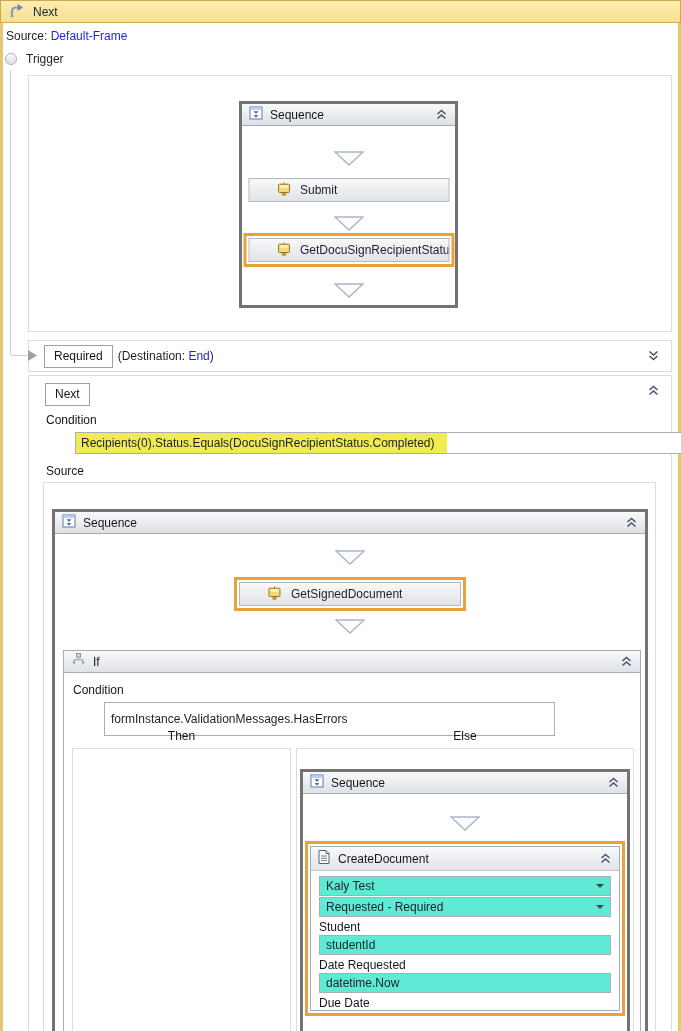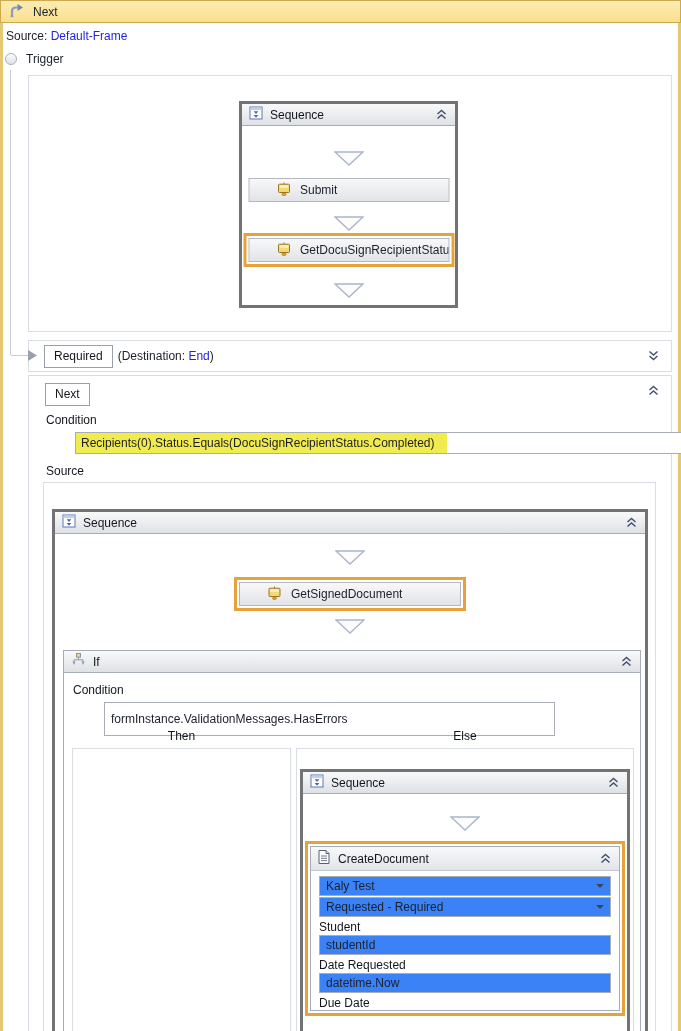--- a/index.html
+++ b/index.html
@@ -87,21 +87,21 @@
 
   #seq3 { left:3px; top:20px; width:330px; height:360px; }
 
   #cd-wrap { position:absolute; left:2px; top:47px; right:2px; }
   .cd { border:1px solid #a6acb8; background:#fff; }
   .cd-header { height:24px; display:flex; align-items:center; gap:8px; padding:0 7px;
     background:linear-gradient(#f9f9fa,#e2e4e8); border-bottom:1px solid #c3c7ce; }
   .cd-body { padding:4px 8px 0 8px; }
   .f-lbl { height:14px; line-height:14px; margin-top:3px; color:#14161f; }
   .f-lbl.first { margin-top:4px; }
-  .ctrl { margin-top:1px; height:20px; border:1px solid #a9adb5; background:#3b82f6;
+  .ctrl { margin-top:1px; height:20px; border:1px solid #a9adb5; background:#5eead4;
     display:flex; align-items:center; padding:0 6px; overflow:hidden; white-space:nowrap; }
   .combo { justify-content:space-between; }
   .combo-arrow { width:0; height:0; border-left:4px solid transparent;
     border-right:4px solid transparent; border-top:4px solid #3f4450; margin-left:6px; }
 </style>
 </head>
 <body>
 
 <div class="screen">
 

